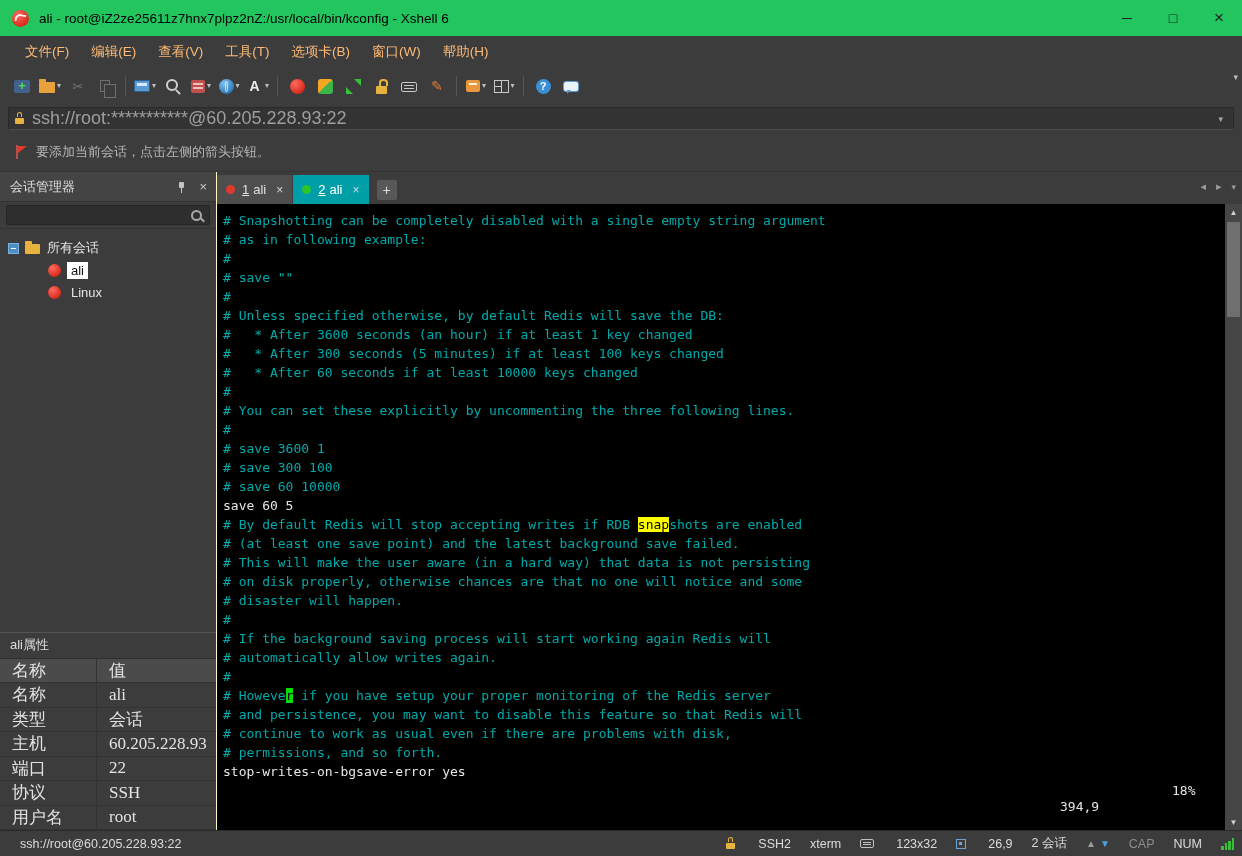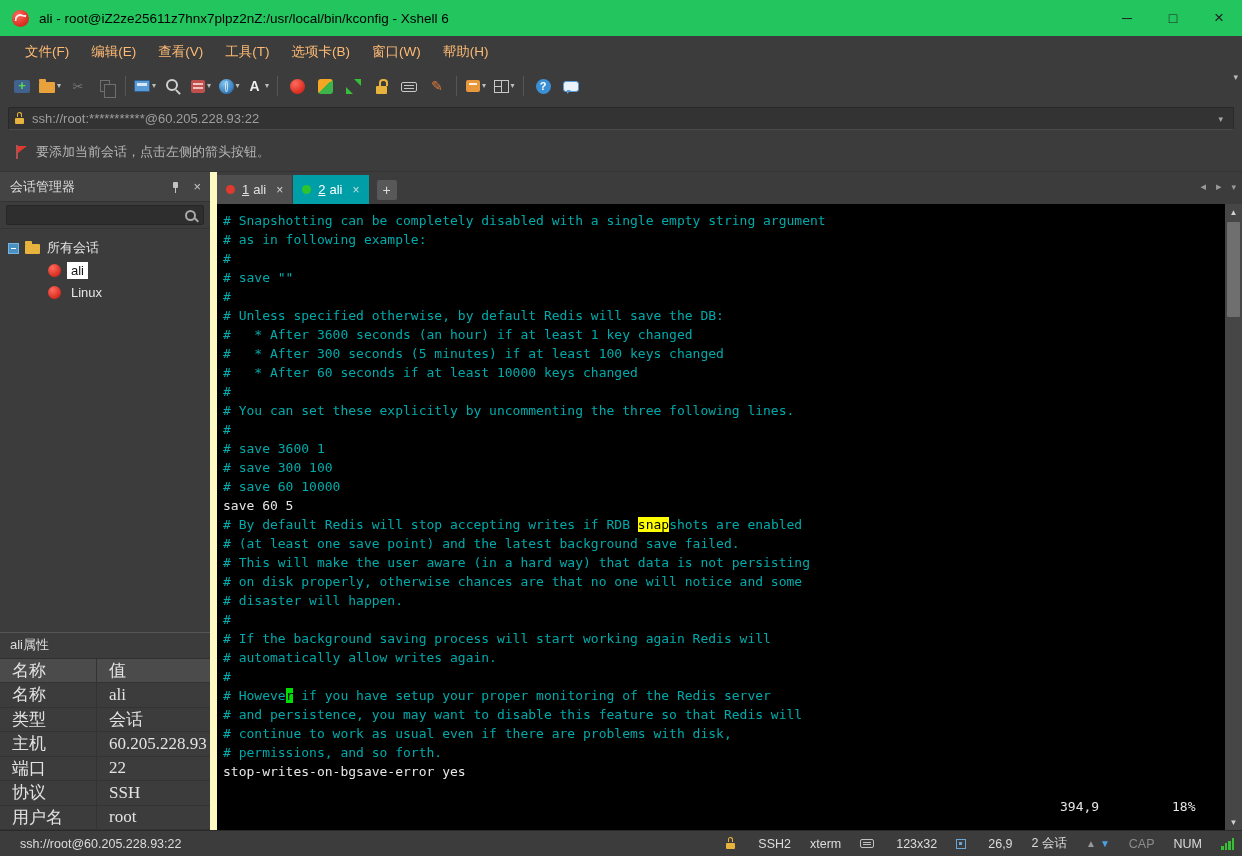--- a/index.html
+++ b/index.html
@@ -63,35 +63,35 @@
   .g-chat { background:#eaf3fb; border:1px solid #5b9bd5; width:16px; height:11px; border-radius:3px; margin-top:1px; }
   .g-chat::after { content:""; position:absolute; bottom:-3px; left:3px; border-top:4px solid #5b9bd5; border-right:4px solid transparent; }
   .tb-overflow { position:absolute; right:4px; top:4px; color:#bdbdbd; font-size:9px; }
 
   
   .addressbar { height:29px; background:#3c3c3c; padding:3px 8px; flex-shrink:0; }
   .addr-field { height:23px; background:#333333; border:1px solid #292929; border-bottom-color:#4a4a4a; border-radius:2px; display:flex; align-items:center; padding:0 6px; }
   .mini-lock { width:9px; height:8px; position:relative; margin-right:8px; margin-top:3px; }
   .mini-lock::before { content:""; position:absolute; bottom:0; left:0; width:9px; height:6px; background:#e8b33c; border-radius:1px; }
   .mini-lock::after { content:""; position:absolute; top:-4px; left:2px; width:3px; height:4px; border:1.5px solid #e8b33c; border-bottom:none; border-radius:3px 3px 0 0; }
-  .addr-text { color:#9e9e9e; font-size:13px; flex:1; }
+  .addr-text { color:#9e9e9e; font-size:18px; flex:1; }
   .addr-caret { color:#a8a8a8; font-size:9px; padding:0 4px; }
 
   
   .infobar { height:39px; background:#3c3c3c; display:flex; align-items:center; padding-left:14px; border-bottom:1px solid #343434; flex-shrink:0; }
   .flag { width:13px; height:15px; position:relative; margin-right:9px; }
   .flag::before { content:""; position:absolute; left:2px; top:0; width:2px; height:14px; background:#b05050; }
   .flag::after { content:""; position:absolute; left:4px; top:1px; border-left:9px solid #e0392e; border-top:0 solid transparent; border-bottom:7px solid transparent; }
   .info-text { color:#b5b5b5; font-size:13px; }
 
   
   .main { flex:1; display:flex; min-height:0; }
 
   
-  .sidebar { width:217px; background:#3c3c3c; border-right:7px solid #fef9c3; display:flex; flex-direction:column; flex-shrink:0; }
+  .sidebar { width:217px; background:#3c3c3c; border-right:1px solid #fef9c3; display:flex; flex-direction:column; flex-shrink:0; }
   .sb-header { height:30px; background:#444444; display:flex; align-items:center; padding:0 6px 0 10px; border-bottom:1px solid #333; }
   .sb-title { color:#dedede; font-size:13px; flex:1; }
   .pin { width:11px; height:12px; position:relative; margin-right:9px; }
   .pin::before { content:""; position:absolute; top:1px; left:3px; width:5px; height:6px; background:#c4c4c4; border-radius:1px; }
   .pin::after { content:""; position:absolute; top:7px; left:5px; width:1px; height:5px; background:#c4c4c4; }
   .sb-close { color:#c8c8c8; font-size:13px; padding:0 3px; }
   .sb-search { height:27px; padding:3px 6px; border-bottom:1px solid #343434; display:flex; }
   .search-input { flex:1; background:#2e2e2e; border:1px solid #262626; color:#d0d0d0; font-size:12px; padding:0 22px 0 6px; outline:none; border-radius:2px; }
   .search-mag { position:relative; width:0; }
   .search-mag::before { content:""; position:absolute; right:8px; top:5px; width:7px; height:7px; border:2px solid #a8a8a8; border-radius:50%; }
@@ -131,21 +131,21 @@
 
   
   .term-row { flex:1; display:flex; min-height:0;border-radius:31px; }
   .terminal { flex:1; background:#000000; position:relative; padding:7px 0 0 6px; overflow:hidden; font-family:"DejaVu Sans Mono","Liberation Mono",monospace; font-size:13px; }
   .tline { white-space:pre; line-height:19px; height:19px; color:var(--plain,#e6e6e6); }
   .sg-comment { color:var(--comment,#00aaaa); }
   .sg-plain { color:var(--plain,#e6e6e6); }
   .sg-search { background:var(--searchbg,#ffff00); color:#000; }
   .sg-cursor { background:var(--cursorbg,#00dd00); color:#000; }
   .ruler-pos { position:absolute; left:843px; bottom:16px; color:#e6e6e6; }
-  .ruler-pct { position:absolute; left:955px; bottom:16px; color:#e6e6e6; }
+  .ruler-pct { position:absolute; left:955px; bottom:32px; color:#e6e6e6; }
 
   
   .vscroll { width:17px; background:#464646; display:flex; flex-direction:column; align-items:center; flex-shrink:0; }
   .vs-btn { width:17px; height:16px; display:flex; align-items:center; justify-content:center; color:#d2d2d2; font-size:8px; }
   .vs-track { flex:1; width:17px; position:relative; }
   .vs-thumb { position:absolute; top:2px; left:2px; width:13px; height:95px; background:#6f6f6f; border-radius:1px; }
 
   
   .statusbar { height:26px; background:#3c3c3c; border-top:1px solid #2a2a2a; display:flex; align-items:center; padding:0 8px; flex-shrink:0; font-size:12.5px; color:#dcdcdc; }
   .st-left { flex:1;margin-left:12px; }

